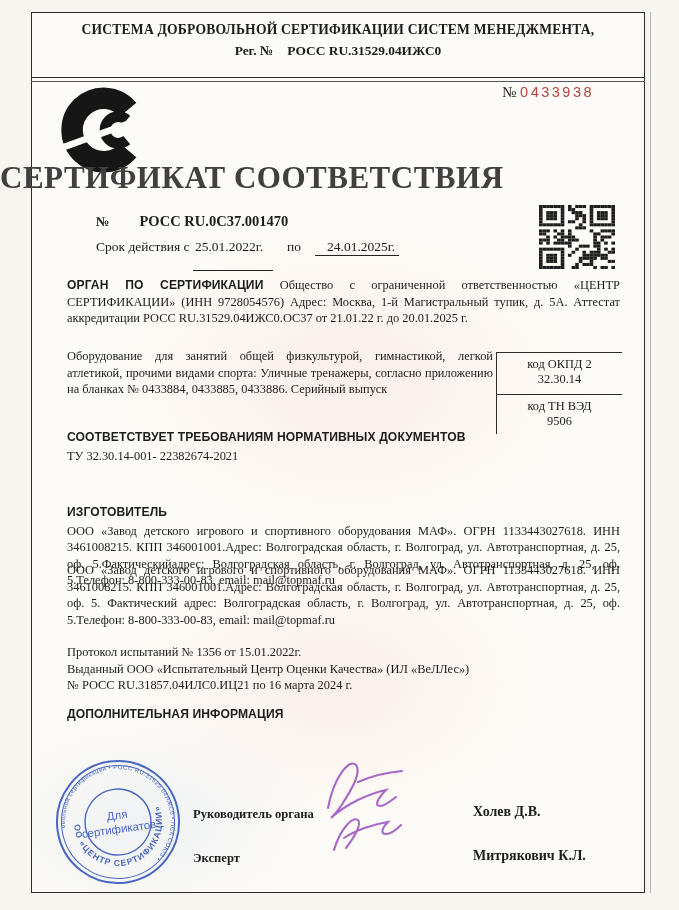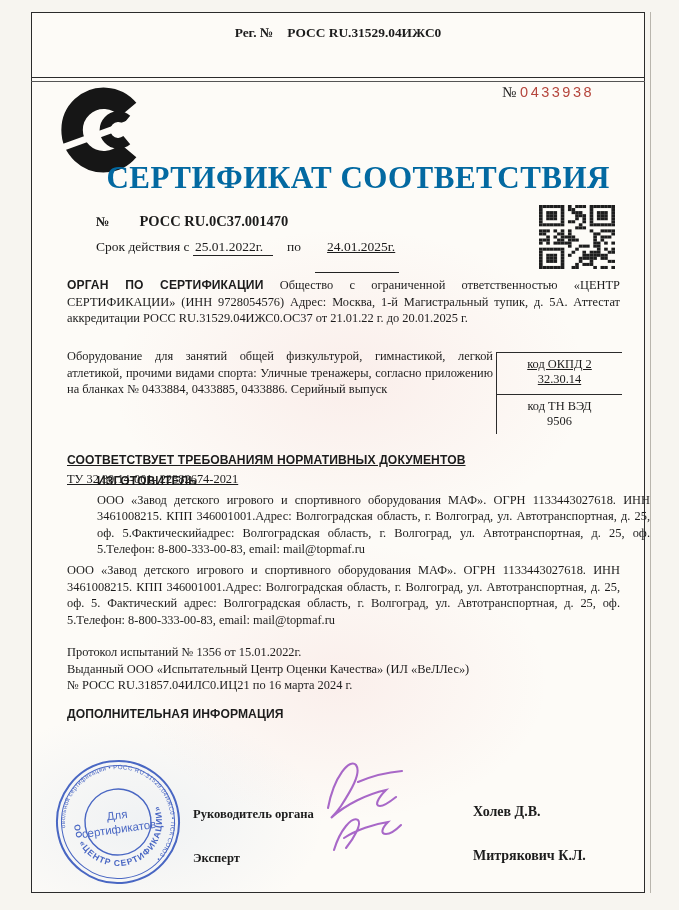--- a/index.html
+++ b/index.html
@@ -41,53 +41,53 @@
   .hline{font-weight:bold;font-size:13.6px;letter-spacing:.2px;line-height:18px;}
   .hreg{font-weight:bold;font-size:13.4px;margin-top:4px;}
   .hreg .sp{display:inline-block;width:14px;}
 
   .blank-no{position:absolute;top:84px;left:502px;font-size:15px;}
   .blank-no .num{color:var(--accent-red);letter-spacing:2.5px;font-family:Liberation Sans, sans-serif;font-size:14.5px;}
 
   .logo{position:absolute;left:56px;top:85px;}
 
   .title{
-    position:absolute;left:0;top:160px;width:610px;text-align:right;
-    font-weight:bold;font-size:31px;letter-spacing:.5px;color:#0369a1;
+    position:absolute;left:0;top:160px;width:610px;text-align:left;
+    font-weight:bold;font-size:31px;letter-spacing:.5px;color:#404040;
   }
 
   .cert-no{position:absolute;left:96px;top:213px;font-size:13.5px;}
   .cert-no .lbl{font-weight:bold;}
   .cert-no .gap{display:inline-block;width:30px;}
   .cert-no .val{font-weight:bold;font-size:14.5px;}
 
   .validity{position:absolute;left:96px;top:239px;font-size:13.5px;}
-  .validity .u{border-bottom:1.2px solid #222;padding:0 10px 1px 2px;}
-  .validity .u2{border-bottom:1.2px solid #222;padding:0 4px 18px 12px;text-decoration:underline;}
+  .validity .u{border-bottom:1.2px solid #222;padding:0 10px 16px 2px;}
+  .validity .u2{border-bottom:1.2px solid #222;padding:0 4px 1px 12px;}
   .validity .mid{display:inline-block;margin:0 14px;}
 
   .qr{position:absolute;left:539px;top:205px;width:76px;height:64px;}
 
   .sec{position:absolute;left:67px;width:553px;font-size:12.4px;line-height:16.5px;text-align:justify;}
   .sec .h{font-family:"Liberation Sans",sans-serif;font-weight:bold;font-size:12.1px;letter-spacing:.1px;}
   .sec .h.block{display:block;margin-bottom:2px;}
   .sec-org{top:277px;}
   .sec-product{top:348px;}
   .sec-product .body{width:426px;}
-  .sec-conform{top:452px;text-decoration:underline;}
-  .sec-manufacturer{top:473px;margin-left:30px;}
+  .sec-conform{top:429px;}
+  .sec-manufacturer{top:504px;}
   .sec-issued{top:562px;}
   .sec-basis{top:644px;text-align:left;}
   .sec-addinfo{top:706px;}
 
   .codes-vline{position:absolute;left:496px;top:352px;width:1.4px;height:82px;background:#2b2b2b;}
   .codes-hline1{position:absolute;left:496px;top:352px;width:126px;height:1.4px;background:#2b2b2b;}
   .codes-hline2{position:absolute;left:496px;top:394px;width:126px;height:1.4px;background:#2b2b2b;}
   .code-cell{position:absolute;left:497px;width:125px;text-align:center;font-size:12.4px;line-height:15px;}
-  .code-okpd{top:357px;text-decoration:underline;}
+  .code-okpd{top:357px;}
   .code-tnved{top:399px;}
 
   .stamp{position:absolute;left:44px;top:748px;opacity:.92;}
   .sig-svg{position:absolute;left:298px;top:752px;}
 
   .role{position:absolute;left:193px;font-weight:bold;font-size:12.6px;}
   .role-head{top:807px;}
   .role-expert{top:851px;}
   .name{position:absolute;left:473px;font-weight:bold;font-size:14px;}
   .name-head{top:804px;}
@@ -95,20 +95,21 @@
 </style>
 </head>
 <body>
 
 <div class="canvas">
   <div class="paper-tint"></div>
   <div class="frame"></div>
   <div class="frame-shadow"></div>
 
   <div class="header">
+    <div class="hline">СИСТЕМА ДОБРОВОЛЬНОЙ СЕРТИФИКАЦИИ СИСТЕМ МЕНЕДЖМЕНТА,</div>
     <div class="hreg">
       <span>Рег. №</span><span class="sp"></span><span>РОСС  RU.31529.04ИЖС0</span>
     </div>
   </div>
   <div class="header-rule"></div>
 
   <div class="blank-no">
     <span>№</span>
     <span class="num">0433938</span>
   </div>

